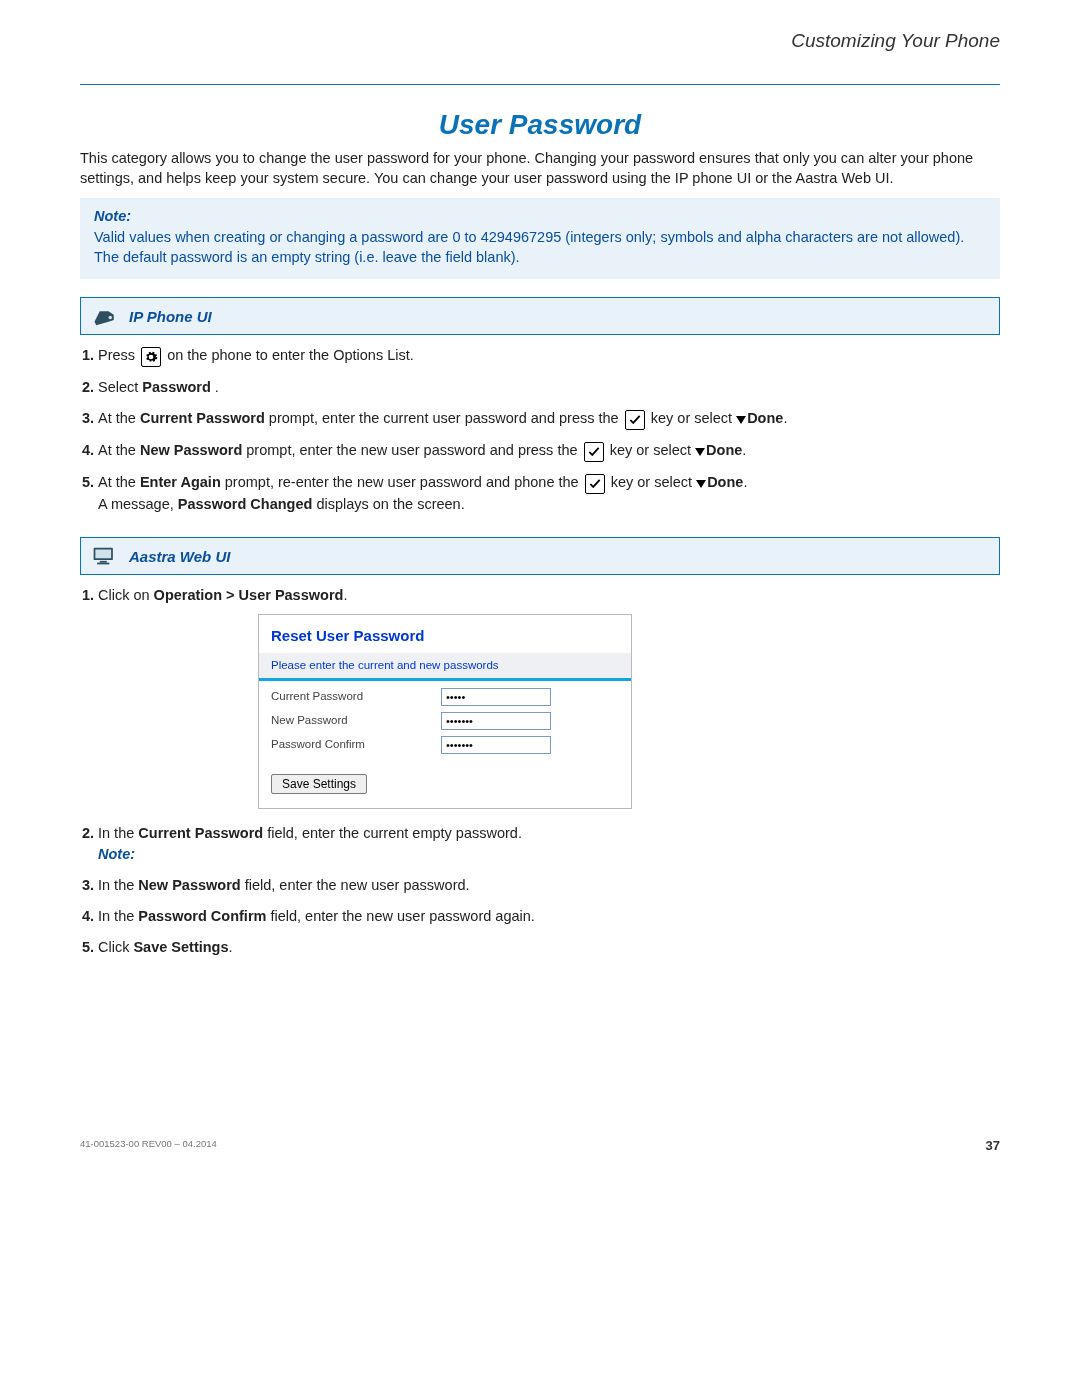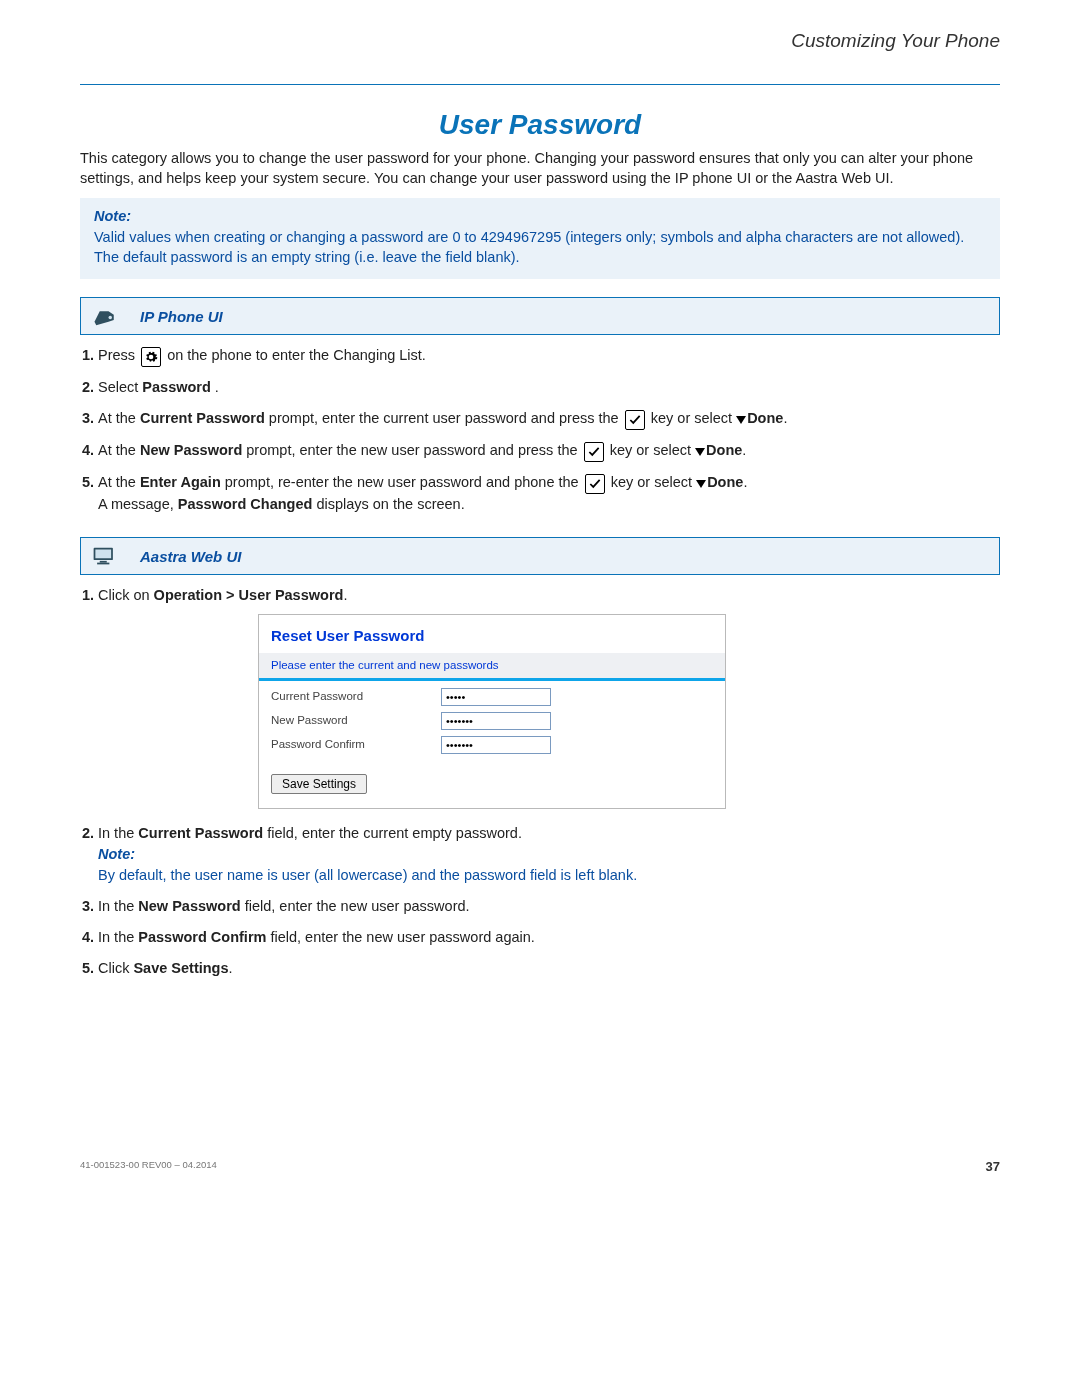--- a/index.html
+++ b/index.html
@@ -57,21 +57,21 @@
     font-size: 16px;
     color: #222;
     margin: 18px 0 8px 0;
   }
   .ui-bar {
     border: 1px solid #0a73b8;
     background: #eaf2f9;
     padding: 6px 10px;
     display: flex;
     align-items: center;
-    gap: 21px;
+    gap: 10px;
     margin-bottom: 10px;
   }
   .ui-bar .label {
     color: #0a4fa0;
     font-weight: 700;
     font-style: italic;
     font-size: 15px;
   }
   .phone-icon, .monitor-icon {
     width: 28px; height: 24px;
@@ -110,21 +110,21 @@
     vertical-align: -1px;
     margin-right: 1px;
   }
   .inline-note-label {
     font-weight:700; font-style:italic; color:#0a4fa0;
   }
   .inline-note-body { color:#0a4fa0; }
   
   .screenshot {
     border: 1px solid #b9b9b9;
-    width: 468px;
+    width: 374px;
     margin: 8px 0 14px 160px;
     background:#fff;
     font-family: Arial, sans-serif;
   }
   .screenshot .ss-title {
     color: #0038d6;
     font-weight: 700;
     font-size: 15px;
     padding: 10px 12px 6px 12px;
   }
@@ -199,21 +199,21 @@
   </div>
 
   <ol class="steps">
     <li>
       <span>Press </span>
       <span class="inline-icon-box gear-icon">
         <svg viewBox="0 0 24 24">
             <path fill="#000" d="M12 8a4 4 0 1 0 0 8 4 4 0 0 0 0-8zm9 4l2 1-1 3-2-.5a8 8 0 0 1-1.5 1.5l.5 2-3 1-1-2a8 8 0 0 1-2 0l-1 2-3-1 .5-2A8 8 0 0 1 7 16.5L5 17l-1-3 2-1a8 8 0 0 1 0-2l-2-1 1-3 2 .5A8 8 0 0 1 8.5 6L8 4l3-1 1 2a8 8 0 0 1 2 0l1-2 3 1-.5 2A8 8 0 0 1 19 7.5l2-.5 1 3-2 1a8 8 0 0 1 0 2z"></path>
           </svg>
       </span>
-      <span> on the phone to enter the Changing List.</span>
+      <span> on the phone to enter the Options List.</span>
     </li>
     <li>
       <span>Select </span><strong>Password</strong><span> .</span>
     </li>
     <li>
       <span>At the </span><strong>Current Password</strong><span> prompt, enter the current user password and press the </span>
       <span class="inline-icon-box check-icon">
           <svg viewBox="0 0 24 24">
             <path fill="none" stroke="#000" stroke-width="3" d="M4 12l5 5L20 5"></path>
           </svg>
@@ -273,21 +273,20 @@
           <input type="password" value="•••••••" style="">
         </div>
         <div class="ss-save">
           <button>Save Settings</button>
         </div>
       </div>
     </li>
     <li>
       <span>In the </span><strong>Current Password</strong><span> field, enter the current empty password.</span><br>
       <span class="inline-note-label">Note:</span><br>
-      <span class="inline-note-body">By default, the user name is user (all lowercase) and the password field is left blank.</span>
     </li>
     <li>
       <span>In the </span><strong>New Password</strong><span> field, enter the new user password.</span>
     </li>
     <li>
       <span>In the </span><strong>Password Confirm</strong><span> field, enter the new user password again.</span>
     </li>
     <li>
       <span>Click </span><strong>Save Settings</strong><span>.</span>
     </li>

